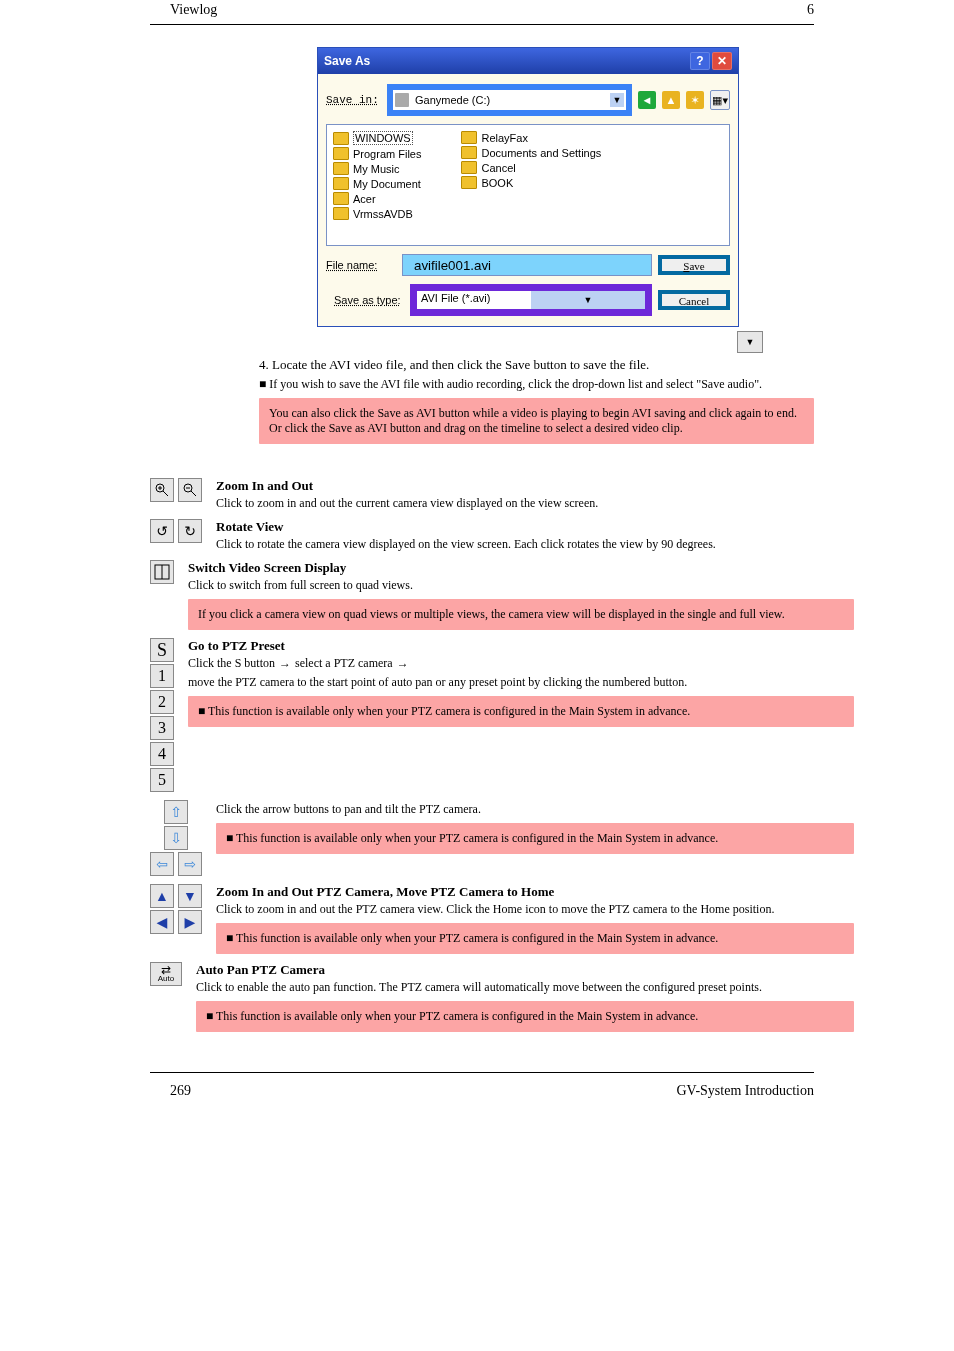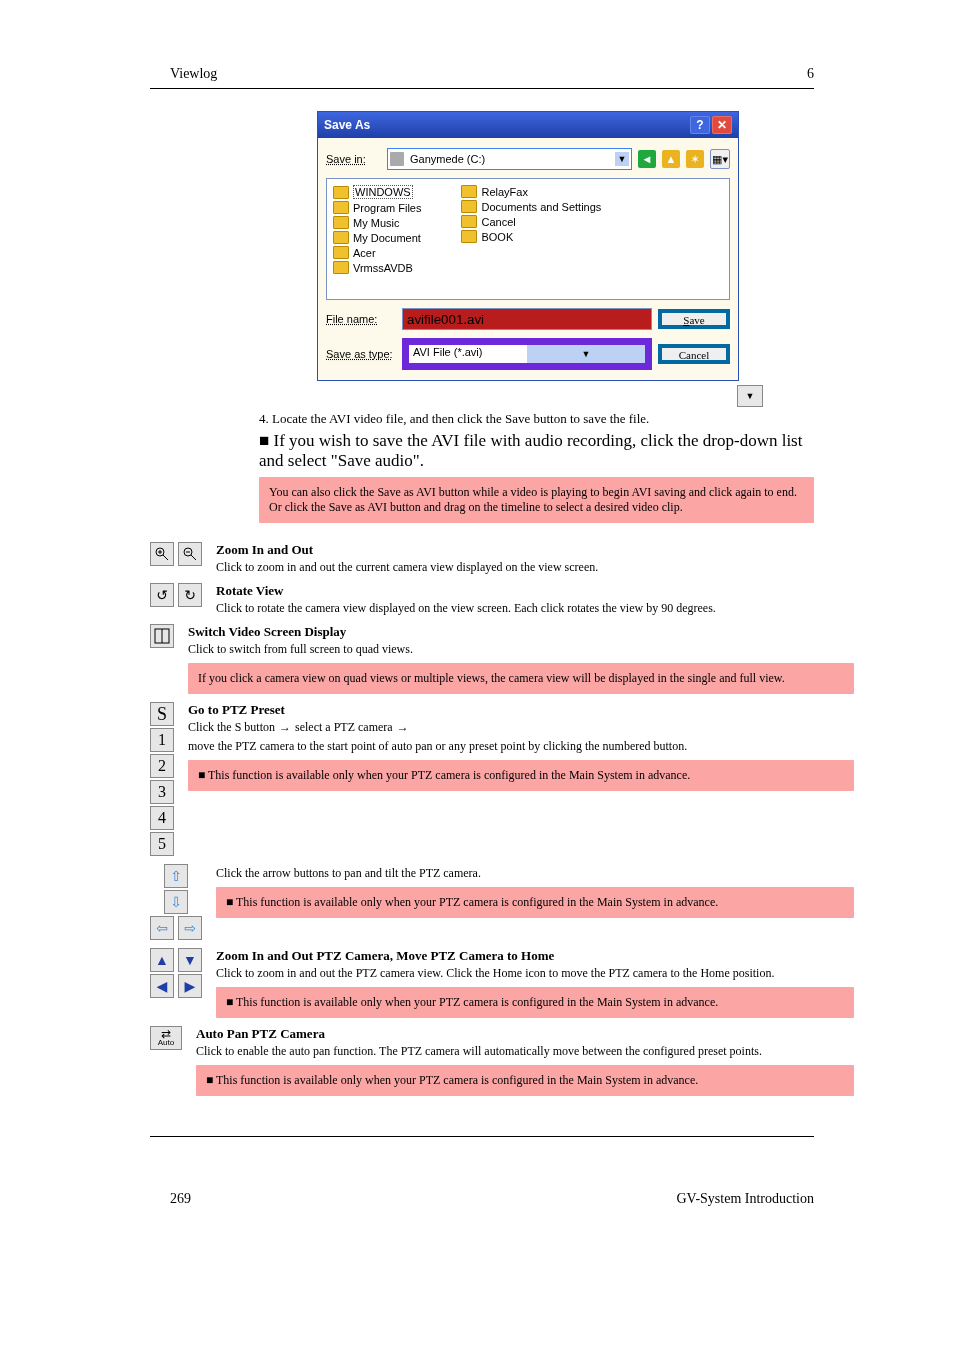--- a/index.html
+++ b/index.html
@@ -12,22 +12,21 @@
   }
   .page {
     width:954px;
     box-sizing:border-box;
   }
   .hdr, .ftr {
     display:flex;
     justify-content:space-between;
     font-family:"Times New Roman",serif;
     font-size:14px;
-    padding:18px 140px 6px 170px;
-    margin-top:48px;
+    padding:2px 140px 6px 170px;
   }
   .hr {
     border:none;
     border-top:1px solid #000;
     margin:0 140px 22px 150px;
   }
   .ftr { padding-top:6px; padding-bottom:18px;}
   .content {
     display:flex;
     padding:0 140px 0 150px;
@@ -57,44 +56,44 @@
   }
   .title-btns { display:flex; gap:2px;}
   .tb {
     width:18px;height:16px;
     display:flex;align-items:center;justify-content:center;
     color:#fff;font:bold 12px sans-serif;border:1px solid #fff3;border-radius:2px;
   }
   .tb.help { background:#3e66e0;}
   .tb.close { background:#e04b3e;}
   .savein-row { display:flex;align-items:center;gap:6px;padding:10px 8px 4px 8px;}
-  .savein-row .lbl { width:55px; text-decoration:underline dotted; }
+  .savein-row .lbl { width:55px; text-decoration:underline dotted;font-family:Liberation Mono, monospace; }
   .combo {
     flex:1;display:flex;align-items:center;gap:4px;
-    border:1px solid #3b82f6;background:#fff;padding:1px 2px;height:18px;
+    border:6px solid #3b82f6;background:#fff;padding:1px 2px;height:18px;
   }
   .combo .arrow{
     width:14px;height:14px;display:flex;align-items:center;justify-content:center;
     background:#bcd1f3;font-size:9px;
   }
   .nav-ico{width:18px;height:18px;display:flex;align-items:center;justify-content:center;border-radius:2px;}
   .nav-ico.green{background:#1fa83b;color:#fff;}
   .nav-ico.gold{background:#e9b321;color:#fff;}
   .nav-ico.views{border:1px solid #7a92c6;background:#f0f0f0;}
   .file-pane{
     border:1px solid #7a92c6;background:#fff;margin:4px 8px;padding:6px;height:108px;
     display:flex;column-gap:40px;
   }
   .fl-col{display:flex;flex-direction:column;gap:2px;}
   .fl-item{display:flex;align-items:center;gap:4px;}
   .folder-ico{width:14px;height:11px;background:#f0c12c;border:1px solid #b98b00;border-radius:1px;}
   .sel{border:1px dotted #555;background:#fff;padding:0 1px;}
   .form-row{display:flex;align-items:center;gap:6px;padding:4px 8px;}
   .form-row .lbl{width:70px; text-decoration:underline dotted;}
-  .txt{flex:1;border:1px solid #7a92c6;background:#b91c1c;height:18px;padding:1px 4px;}
+  .txt{flex:1;border:1px solid #7a92c6;background:#7dd3fc;height:18px;padding:1px 11px;}
   .sel-combo{flex:1;display:flex;border:7px solid #6d28d9;background:#fff;height:18px;}
   .sel-combo span{flex:1;padding:1px 4px;}
   .sel-combo .arrow{width:16px;background:#bcd1f3;display:flex;align-items:center;justify-content:center;font-size:9px;}
   .winbtn{width:72px;height:20px;border:4px solid #0369a1;background:#efefef;font:11px Tahoma;}
 
   .below-dialog{
     margin:4px 0 0 220px;width:24px;height:20px;border:1px solid #888;background:#e7e7e7;
     display:flex;align-items:center;justify-content:center;font-size:9px;
   }
   .gray-block{
@@ -207,37 +206,37 @@
                 <span class="folder-ico"></span>
                 <span>BOOK</span>
               </div>
         </div>
       </div>
       <div class="form-row">
         <span class="lbl">File name:</span>
         <input class="txt" value="avifile001.avi" style="">
         <button class="winbtn"><u>S</u><span></span>ave</button>
       </div>
-      <div class="form-row" style="padding-bottom:10px;">
+      <div class="form-row" style="padding-bottom:10px;margin-left:8px;">
         <span class="lbl">Save as type:</span>
         <div class="sel-combo">
           <span>AVI File (*.avi)</span>
           <span class="arrow">▼</span>
         </div>
         <button class="winbtn">Cancel</button>
       </div>
     </div>
 
     <div style="display:flex;">
       <div style="width:258px;"></div>
       <div class="below-dialog">▼</div>
     </div>
 
     <div style="font-family:'Times New Roman',serif;font-size:13px;margin-top:4px;">4. Locate the AVI video file, and then click the Save button to save the file.</div>
-    <div style="font-family:'Times New Roman',serif;font-size:17px;margin-top:4px;">■ If you wish to save the AVI file with audio recording, click the drop-down list and select "Save audio".</div>
+    <div style="font-family:'Times New Roman',serif;font-size:12px;margin-top:4px;">■ If you wish to save the AVI file with audio recording, click the drop-down list and select "Save audio".</div>
     <div class="gray-block">You can also click the Save as AVI button while a video is playing to begin AVI saving and click again to end. Or click the Save as AVI button and drag on the timeline to select a desired video clip.</div>
   </div>
 </div>
 
 <div style="padding:0 100px 0 150px;">
 
   <div class="row-item">
     <div class="pair">
       <div class="tc">
         <svg class="mag" viewBox="0 0 16 16">

